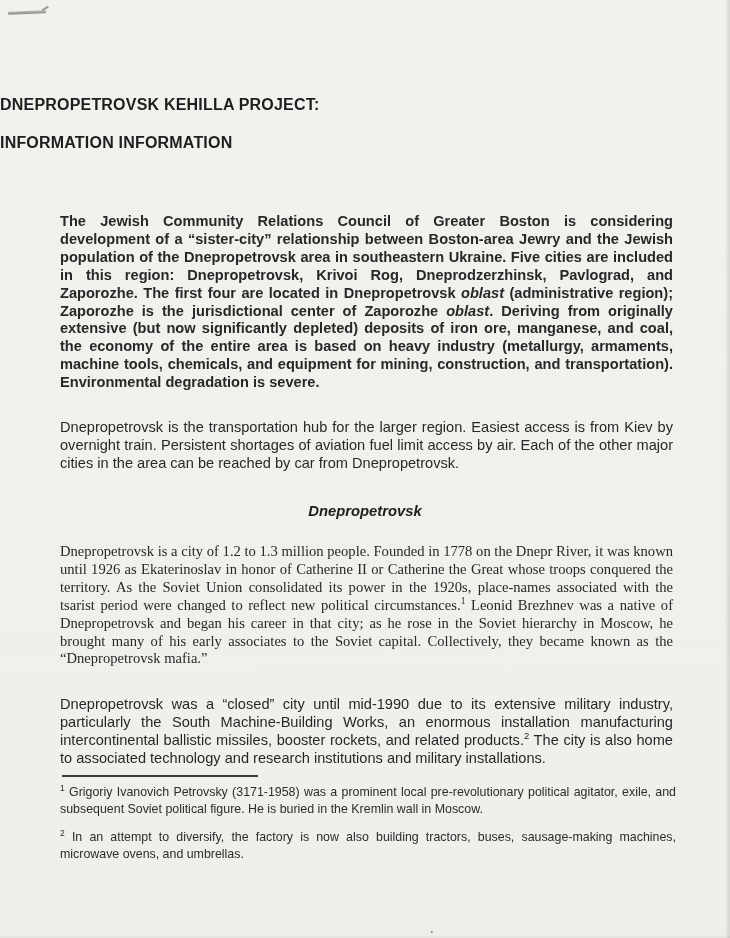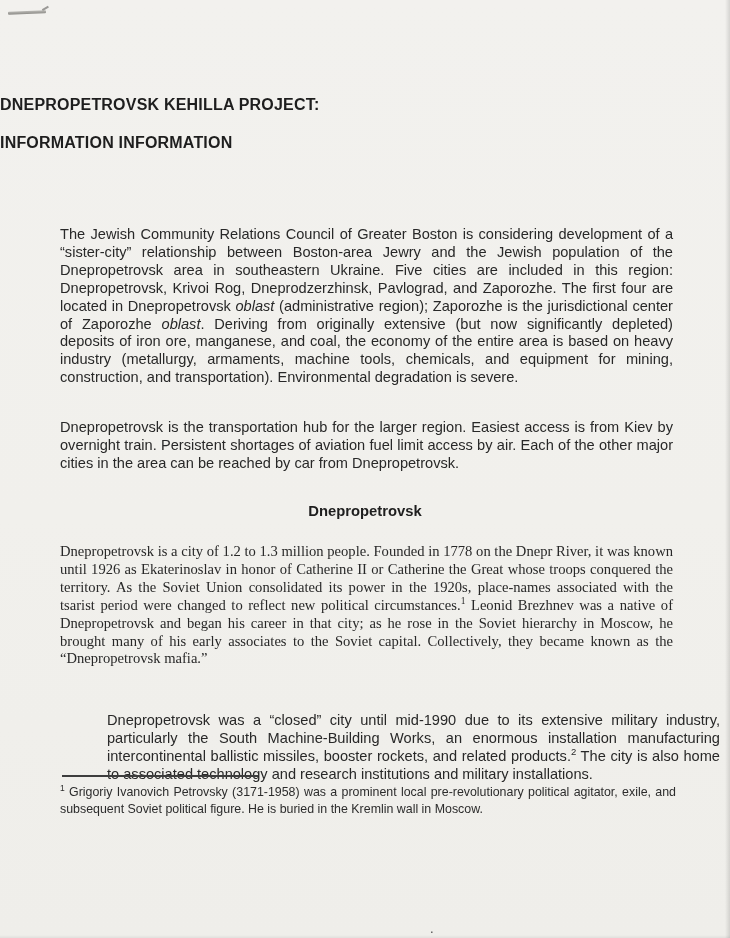--- a/index.html
+++ b/index.html
@@ -61,35 +61,36 @@
   .body-para {
     position: absolute;
     left: 60px;
     width: 613px;
     margin: 0;
     text-align: justify;
     font-size: 14.6px;
     line-height: 17.9px;
     color: #282828;
   }
-  .para-intro     { top: 226px; }
+  .para-intro     { top: 213px; font-weight: bold; }
   .para-transport { top: 419px; }
   .section-heading {
     position: absolute;
     top: 503px;
     left: 0;
     width: 100%;
     margin: 0;
     text-align: center;
     font-size: 14.8px;
     font-weight: bold;
     color: #1e1e1e;
+    font-style: italic;
   }
   .para-city      { top: 543px; font-family: Liberation Serif, serif; }
-  .para-closed    { top: 712px; margin-left: 47px; }
+  .para-closed    { top: 696px; }
   .oblast-italic { font-style: italic; }
   sup.fn-ref {
     font-size: 9.5px;
     line-height: 0;
     vertical-align: super;
   }
   .footnote-separator {
     position: absolute;
     top: 775px;
     left: 62px;
@@ -135,19 +136,20 @@
   <h2 class="section-heading">Dnepropetrovsk</h2>
 
   <p class="body-para para-city"><span>Dnepropetrovsk is a city of 1.2 to 1.3 million people.  Founded in 1778 on the Dnepr River, it was known until 1926 as Ekaterinoslav in honor of Catherine II or Catherine the Great whose troops conquered the territory.  As the Soviet Union consolidated its power in the 1920s, place-names associated with the tsarist period were changed to reflect new political circumstances.</span><sup class="fn-ref">1</sup><span>  Leonid Brezhnev was a native of Dnepropetrovsk and began his career in that city; as he rose in the Soviet hierarchy in Moscow, he brought many of his early associates to the Soviet capital.  Collectively, they became known as the “Dnepropetrovsk mafia.”</span></p>
 
   <p class="body-para para-closed"><span>Dnepropetrovsk was a “closed” city until mid-1990 due to its extensive military industry, particularly the South Machine-Building Works, an enormous installation manufacturing intercontinental ballistic missiles, booster rockets, and related products.</span><sup class="fn-ref">2</sup><span>  The city is also home to associated technology and research institutions and military installations.</span></p>
 
   <div class="footnote-separator"></div>
 
   <p class="footnote footnote-1"><sup class="fn-ref">1</sup><span> Grigoriy Ivanovich Petrovsky (3171-1958) was a prominent local pre-revolutionary political agitator, exile, and subsequent Soviet political figure.  He is buried in the Kremlin wall in Moscow.</span></p>
 
+  <p class="footnote footnote-2"><sup class="fn-ref">2</sup><span> In an attempt to diversify, the factory is now also building tractors, buses, sausage-making machines, microwave ovens, and umbrellas.</span></p>
 
   <span class="page-dot">.</span>
 
   <div class="scan-edge-right"></div>
   <div class="scan-edge-bottom"></div>
 
 </div>
 
 </body></html>

